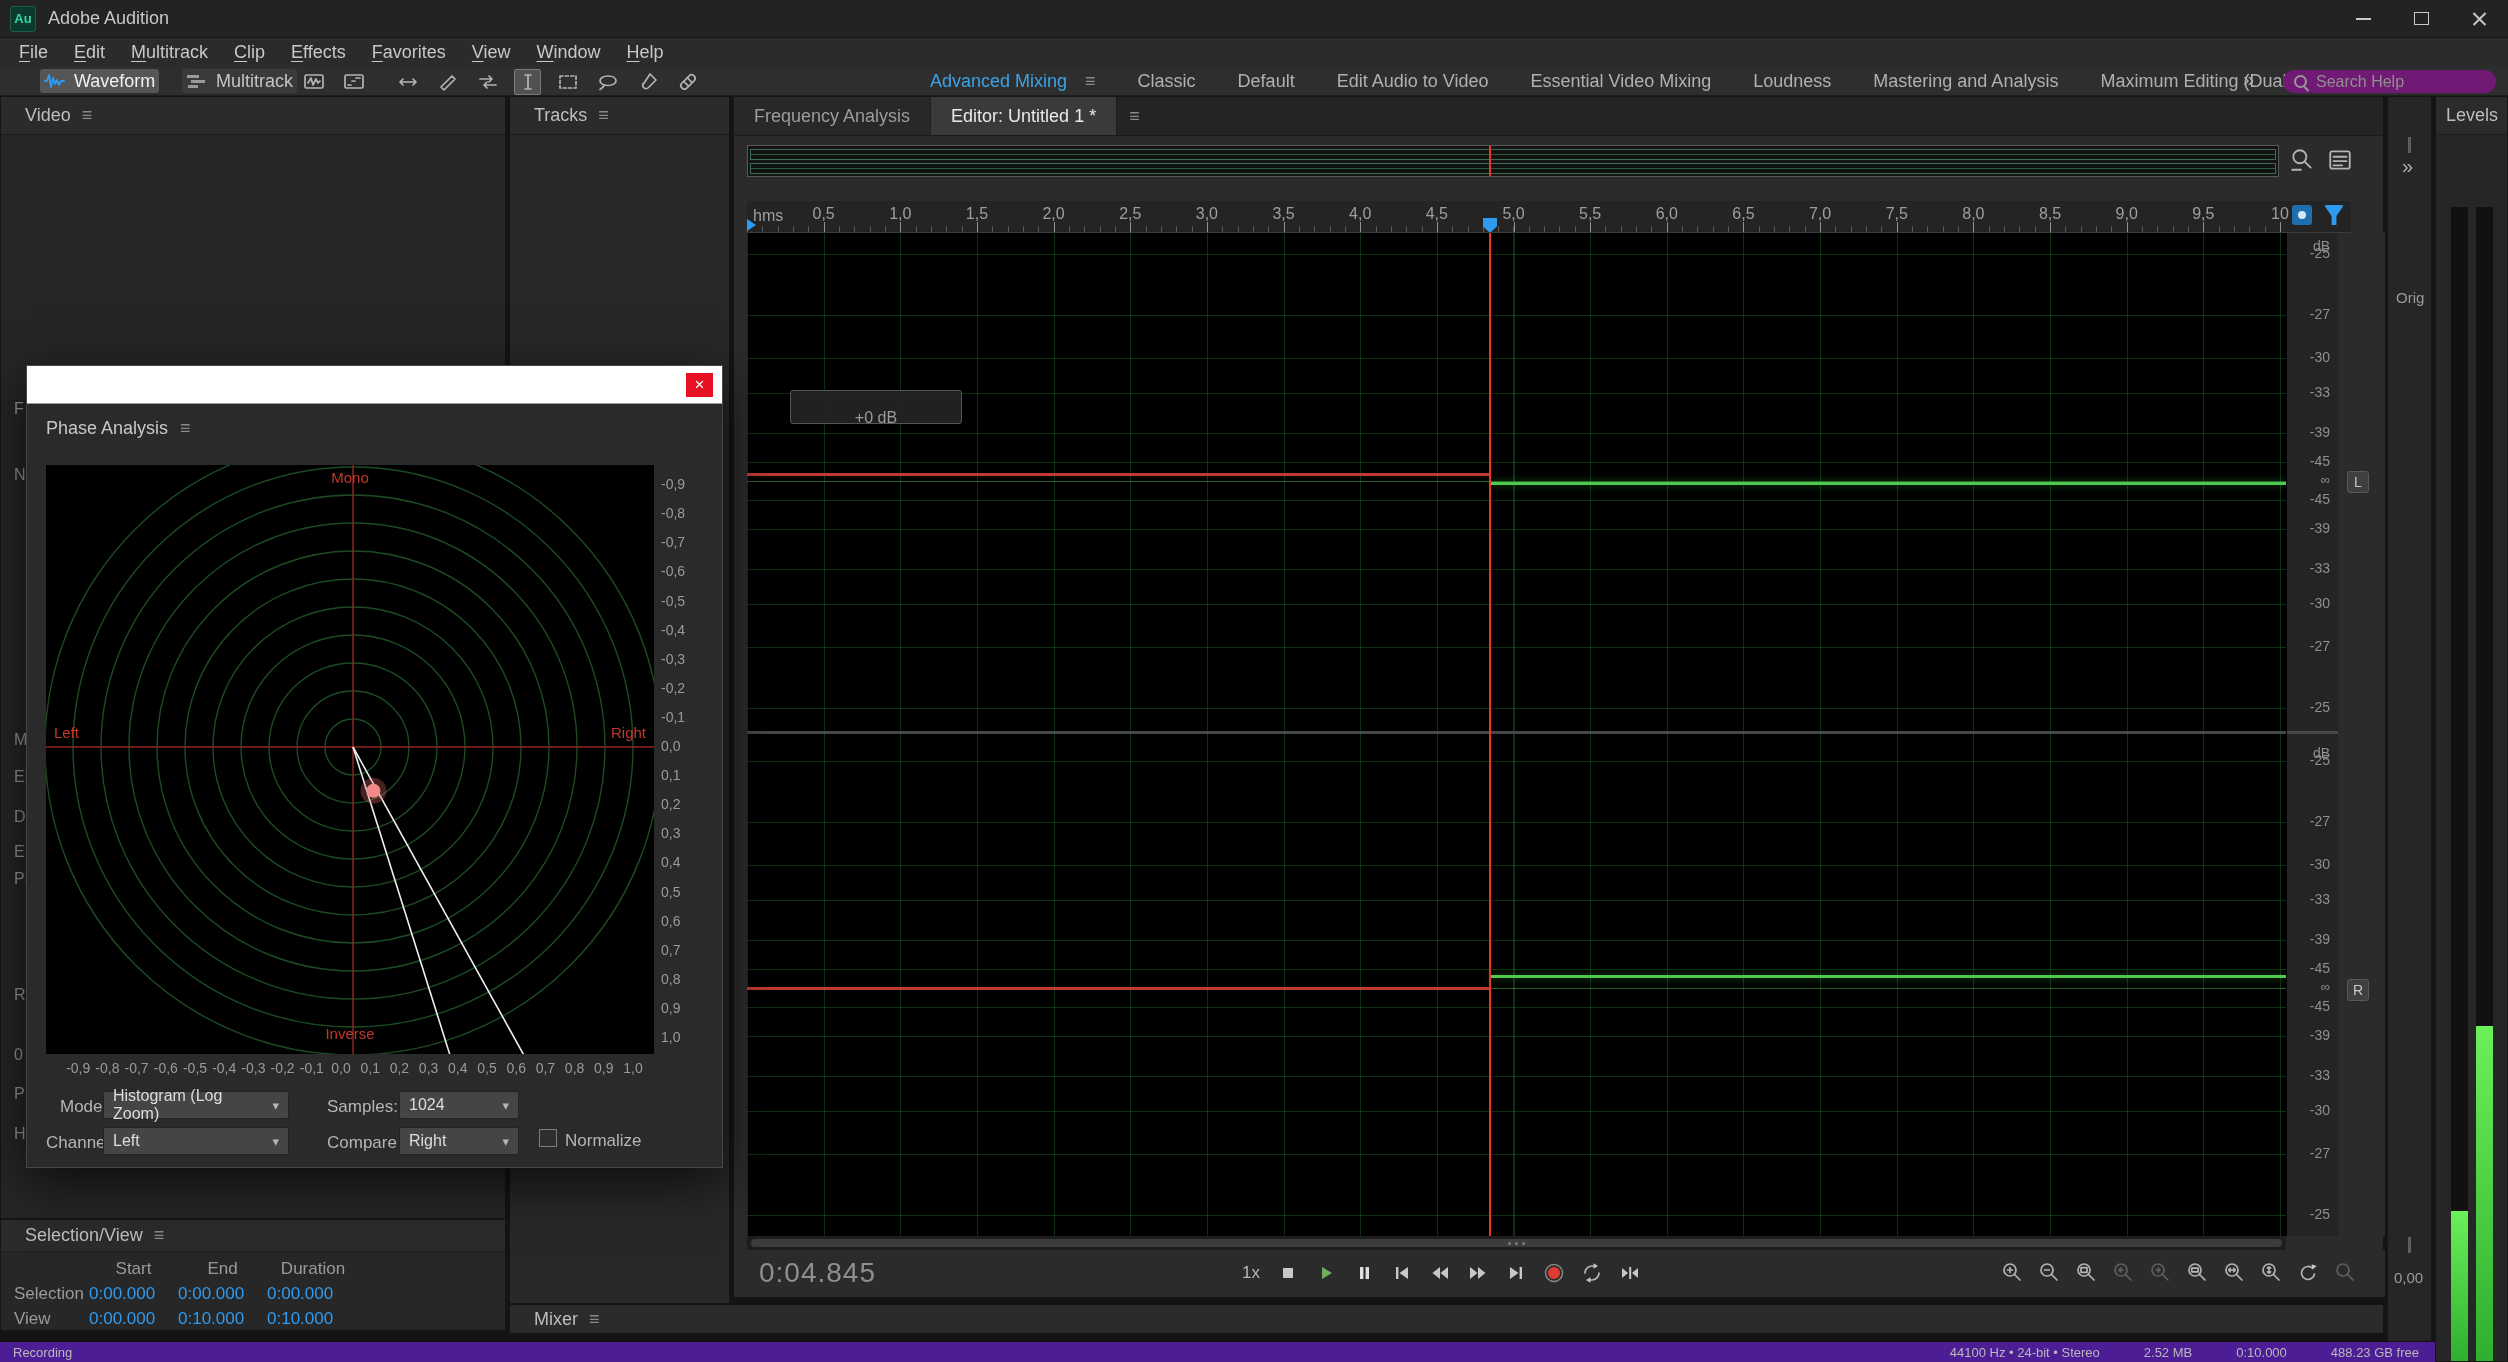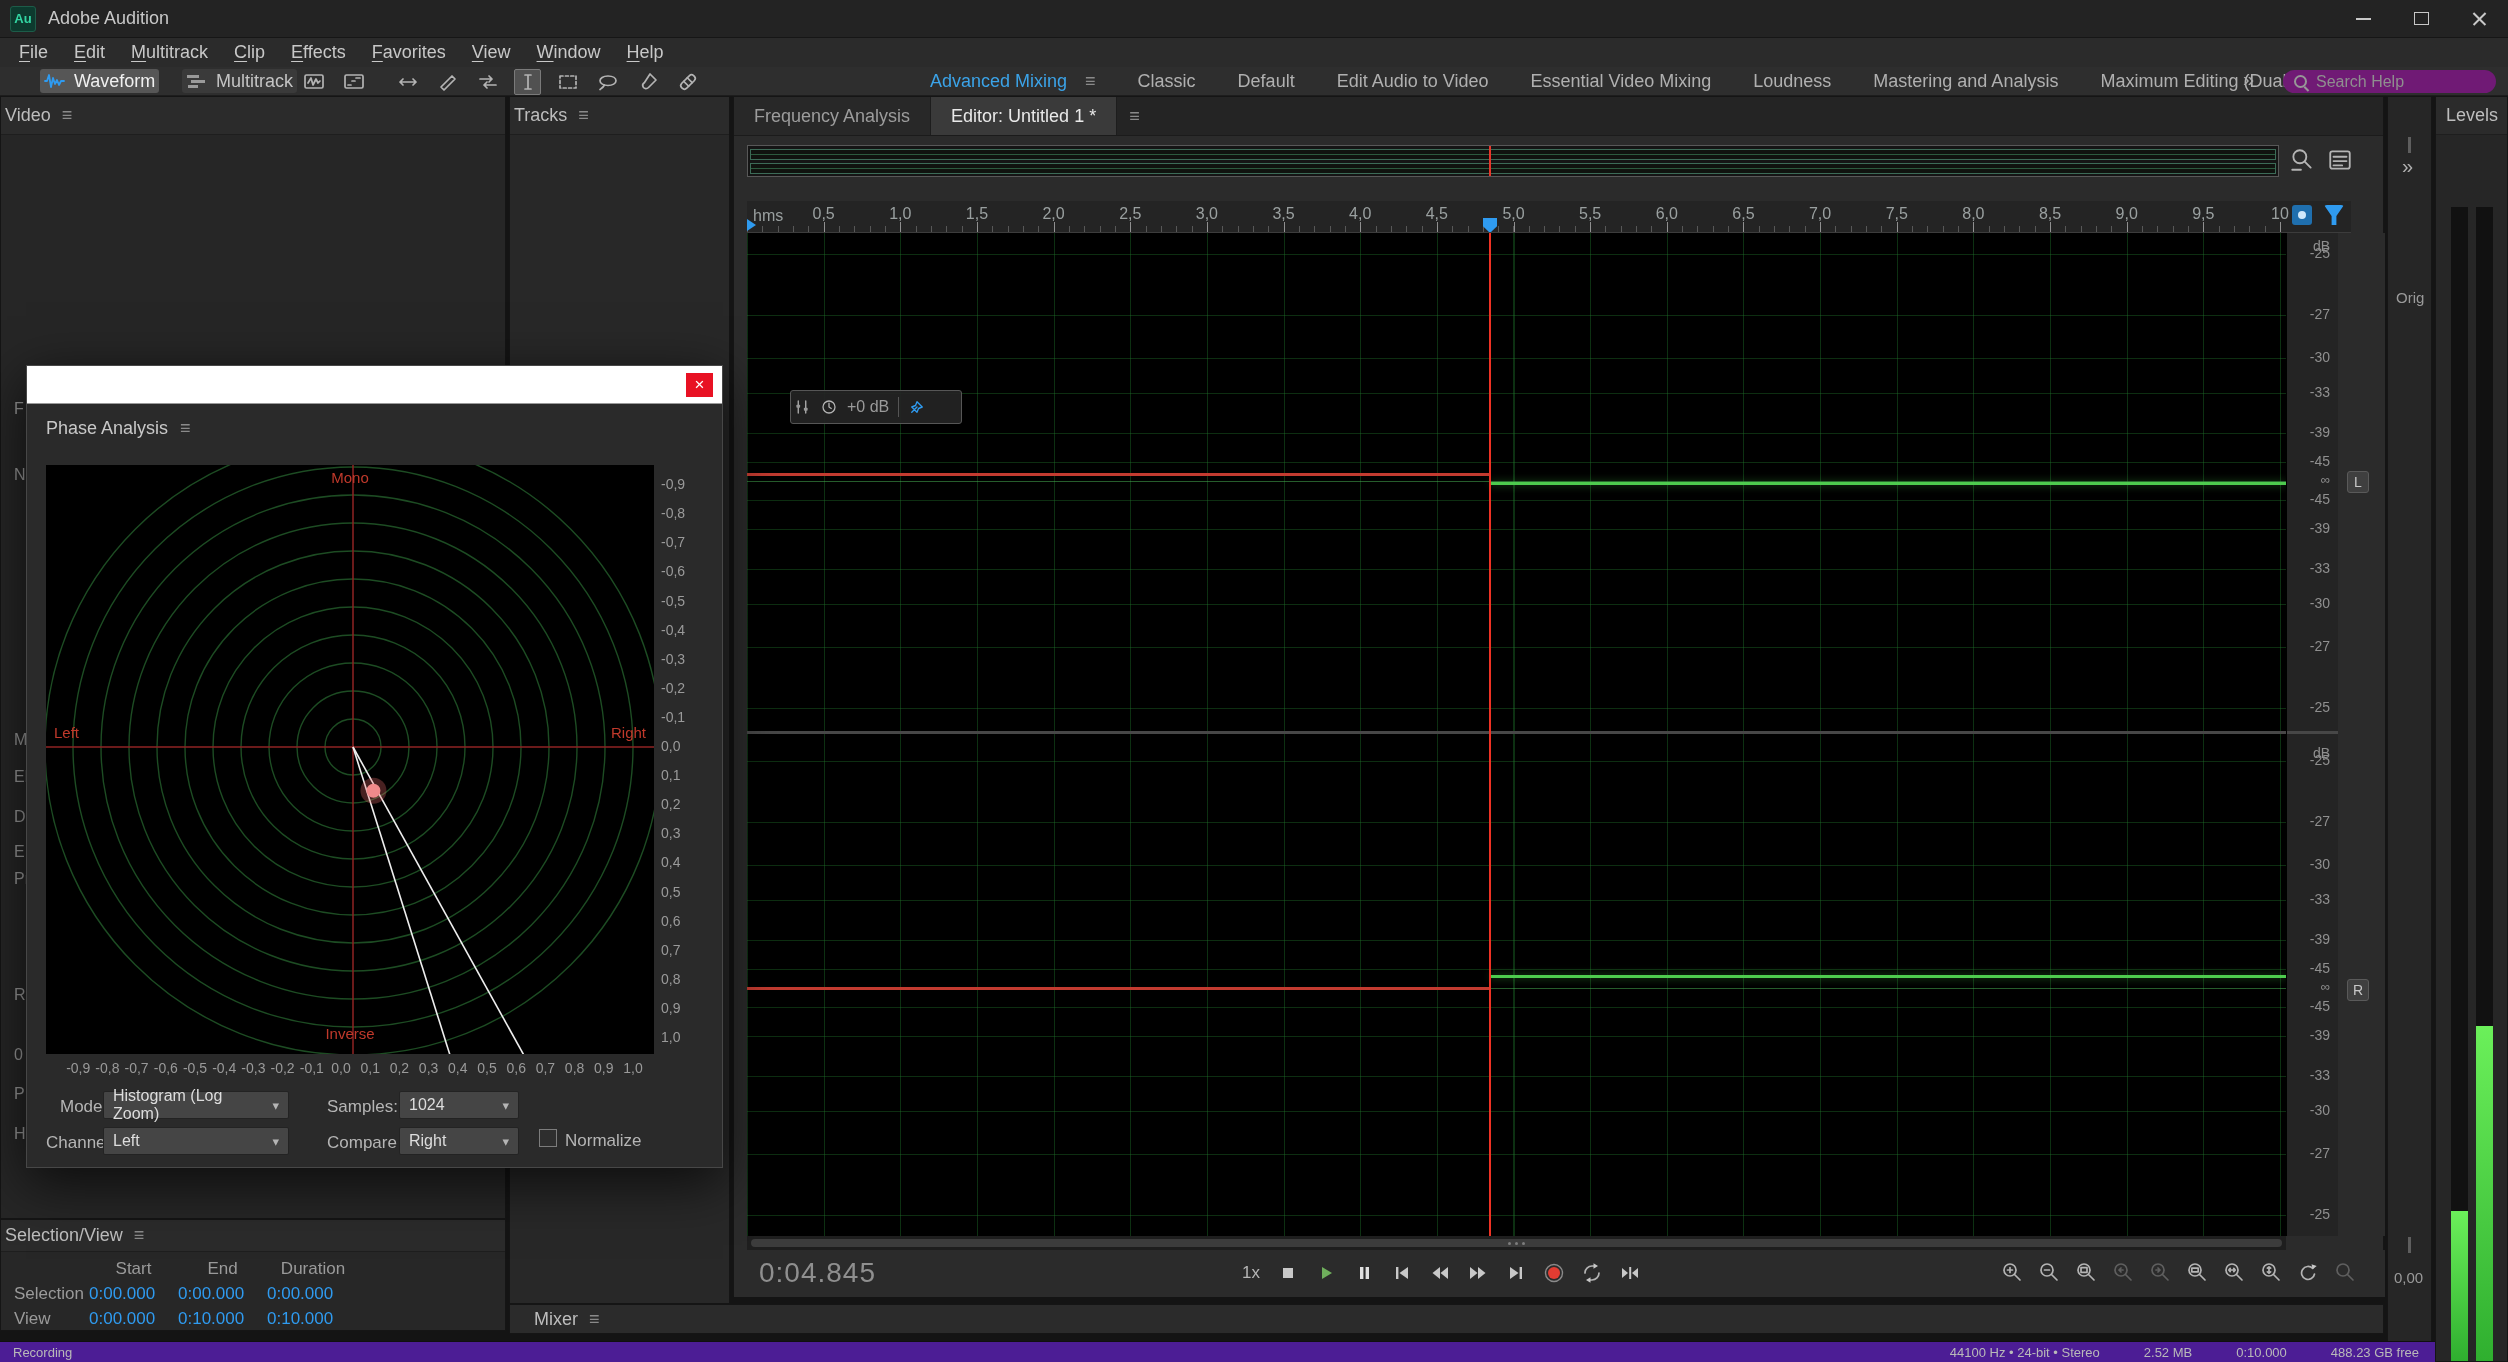--- a/index.html
+++ b/index.html
@@ -36,21 +36,21 @@
   .ws-item.active{color:#3ba3e8;}
   .ws-menu{color:#8a8a8a;font-size:18px;margin-left:-24px;}
   .ws-overflow{position:absolute;left:2243px;top:1px;font-size:20px;color:#aaaaaa;}
   .search-box{position:absolute;left:2283px;top:3px;width:213px;height:23px;background:#701a75;border-radius:12px;display:flex;align-items:center;gap:9px;padding:0 11px;box-sizing:border-box;}
   .search-glyph{width:9px;height:9px;border:2px solid #979797;border-radius:50%;position:relative;flex:0 0 auto;}
   .search-glyph::after{content:"";position:absolute;left:9px;top:9px;width:6px;height:2px;background:#979797;transform:rotate(45deg);transform-origin:0 0;}
   .search-ph{font-size:16px;color:#8f8f8f;}
 
   
   .panel{position:absolute;background:#272727;border:1px solid #151515;box-sizing:border-box;}
-  .phead{height:38px;background:#2b2b2b;border-bottom:1px solid #1e1e1e;display:flex;align-items:center;gap:11px;padding:0 4px;color:#bdbdbd;font-size:18px;box-sizing:border-box;}
+  .phead{height:38px;background:#2b2b2b;border-bottom:1px solid #1e1e1e;display:flex;align-items:center;gap:11px;padding:0 24px;color:#bdbdbd;font-size:18px;box-sizing:border-box;}
   .pmenu{color:#8a8a8a;}
 
   .lfrag{position:absolute;left:14px;font-size:16px;color:#9a9a9a;}
 
   
   .editor{left:733px;top:96px;width:1651px;height:1200px;background:#2b2b2b;}
   .etabs{display:flex;height:38px;background:#242424;border-bottom:1px solid #1b1b1b;align-items:stretch;}
   .etab{padding:0 20px;line-height:38px;font-size:18px;color:#9c9c9c;background:#282828;border-right:1px solid #1d1d1d;white-space:nowrap;}
   .etab.active{background:#3a3a3a;color:#e9e9e9;}
   .etab-menu{color:#8a8a8a;font-size:18px;line-height:38px;padding:0 12px;}
@@ -76,21 +76,21 @@
         background-image:repeating-linear-gradient(90deg,rgba(30,115,42,.42) 0 1px,transparent 1px 76.65px);}
   .hline{position:absolute;left:0;width:100%;height:1px;background:rgba(35,120,45,.38);}
   .hline.center{background:rgba(70,170,80,.55);}
   .divider{position:absolute;left:0;top:498px;width:100%;height:3px;background:#474747;z-index:4;}
   .seg{position:absolute;height:3px;z-index:3;}
   .seg-red{background:#c23b30;}
   .seg-green{background:#4ecb4e;box-shadow:0 0 9px rgba(78,203,78,.5);}
   .seg-conn{position:absolute;width:2px;background:#4ecb4e;z-index:3;}
   .playhead{position:absolute;top:0;bottom:0;width:2px;background:#ee3224;z-index:6;}
 
-  .hud{position:absolute;left:43px;top:157px;width:172px;height:34px;background:rgba(36,36,36,.92);border:1px solid #565656;border-radius:3px;display:flex;align-items:center;gap:9px;padding:0 2px;box-sizing:border-box;z-index:7;}
+  .hud{position:absolute;left:43px;top:157px;width:172px;height:34px;background:rgba(36,36,36,.92);border:1px solid #565656;border-radius:3px;display:flex;align-items:center;gap:9px;padding:0 11px;box-sizing:border-box;z-index:7;flex-direction:column;}
   .hud-div{width:1px;height:20px;background:#555;}
   .hud-gain{font-size:16px;color:#9a9a9a;}
 
   .gutter{position:absolute;left:1552px;top:136px;width:52px;height:1003px;background:#242424;border-left:1px solid #000;box-sizing:border-box;}
   .db-label{position:absolute;right:8px;font-size:14px;color:#8f8f8f;}
   .db-label.inf{font-size:13px;}
   .gut-div{position:absolute;left:0;top:498px;width:100%;height:3px;background:#474747;}
 
   .rstrip{position:absolute;left:1604px;top:136px;width:47px;height:1003px;background:#2b2b2b;}
   .chbadge{position:absolute;left:9px;width:22px;height:22px;background:#3f3f3f;border:1px solid #5a5a5a;border-radius:3px;color:#c8c8c8;font-size:14px;display:flex;align-items:center;justify-content:center;box-sizing:border-box;}

